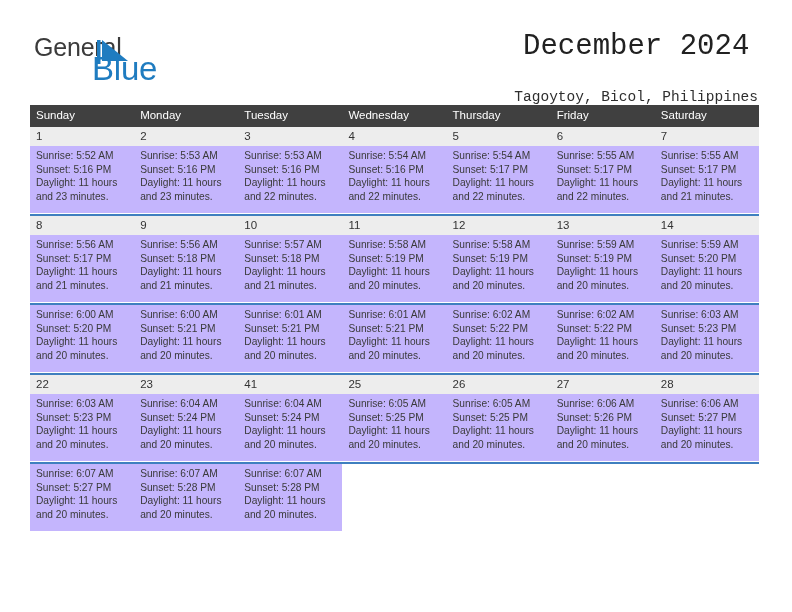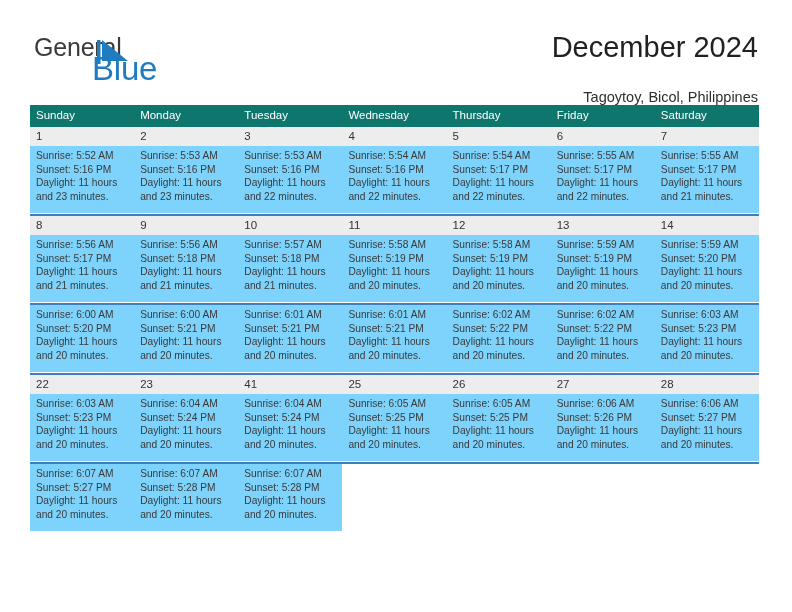--- a/index.html
+++ b/index.html
@@ -61,21 +61,22 @@
     font-size: 33px;
     color: #1f7cc0;
     line-height: 26px;
     letter-spacing: -0.2px;
   }
 
   .title-block {
     position: absolute;
     right: 34px;
     top: 30px;
-    text-align: right;
+    text-align: center;
+    font-family: Liberation Mono, monospace;
   }
   .cal-title {
     font-size: 29px;
     font-weight: normal;
     color: #212121;
     line-height: 34px;
     white-space: nowrap;
   }
   .cal-subtitle {
     margin-top: 24px;
@@ -90,21 +91,21 @@
     position: absolute;
     left: 30px;
     top: 105px;
     width: 729px;
     border-collapse: collapse;
     table-layout: fixed;
   }
   .calendar col { width: 104.14px; }
 
   .calendar thead th {
-    background: #0f766e;
+    background: #404040;
     color: #ffffff;
     font-size: 11.5px;
     font-weight: normal;
     text-align: left;
     padding: 4px 0 5px 6px;
     height: 12px;
     line-height: 13px;
     border: none;
   }
 
@@ -127,21 +128,21 @@
     color: #333333;
     padding: 3px 0 3px 6px;
     line-height: 13px;
     vertical-align: top;
     height: 13px;
     border: none;
   }
   .daynum td.empty { background: #ffffff; }
 
   .dayinfo td {
-    background: #7dd3fc;
+    background: #c4b5fd;
     font-size: 10.2px;
     color: #3a3a3a;
     padding: 3px 6px 8px 6px;
     line-height: 13.6px;
     vertical-align: top;
     height: 56px;
     border: none;
   }
   .dayinfo td .line { display: block; white-space: nowrap; }
   .dayinfo td.empty { background: #ffffff; }

